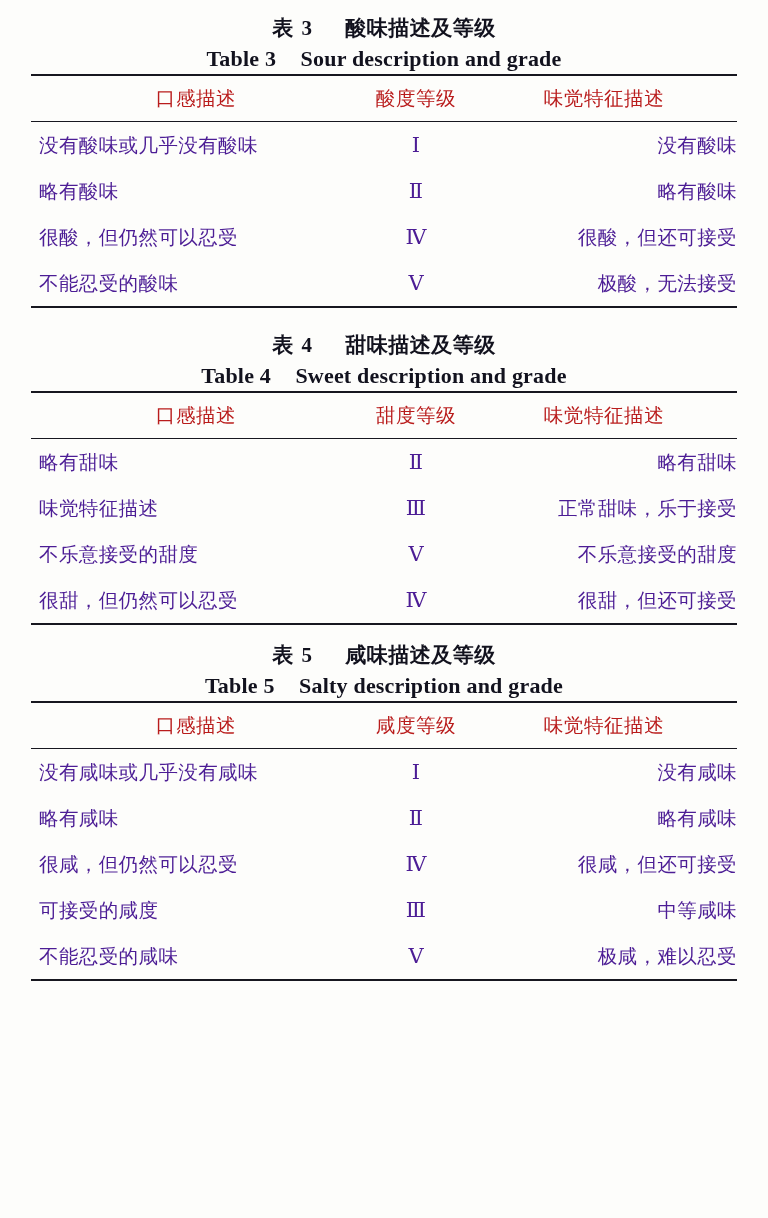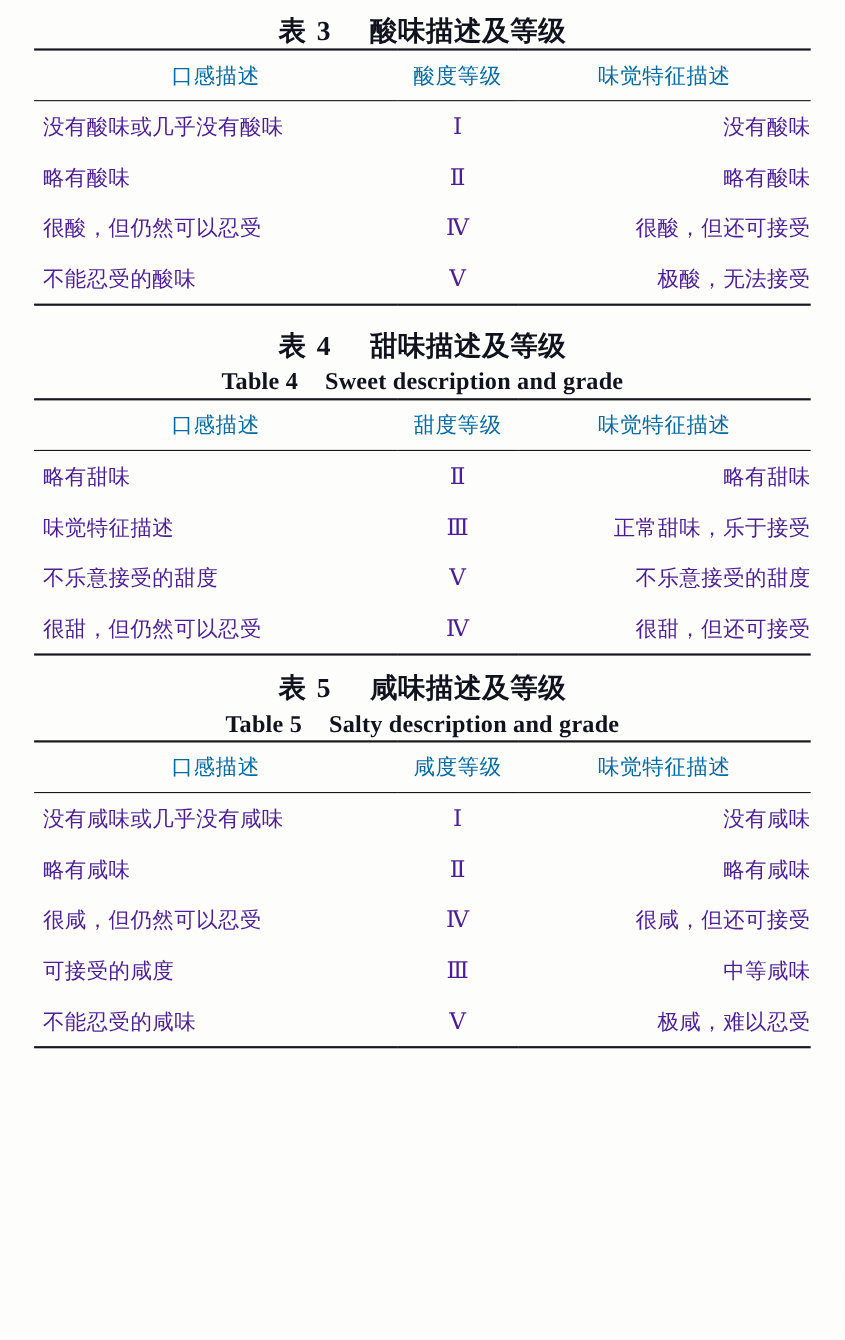--- a/index.html
+++ b/index.html
@@ -31,21 +31,21 @@
   }
 
   .cap {
     text-align: center;
     font-weight: bold;
     color: #12121e;
     letter-spacing: 0.5px;
   }
   .cap-cn {
     font-family: "DejaVu Sans", "Liberation Sans", sans-serif;
-    font-size: 25px;
+    font-size: 21px;
     line-height: 30px;
     font-weight: bold;
   }
   .cap-cn .num {
     font-family: "Liberation Serif", "DejaVu Serif", serif;
     font-weight: bold;
   }
   .cap-gap { display: inline-block; width: 17px; }
 
   .cap-en {
@@ -67,21 +67,21 @@
   table.grid .c1 { width: 330px; }
   table.grid .c2 { width: 110px; }
   table.grid .c3 { width: 266px; }
 
   table.grid thead th {
     border-top: 2.4px solid #17171f;
     border-bottom: 1.6px solid #17171f;
     font-weight: normal;
     font-family: "DejaVu Sans", "Liberation Sans", sans-serif;
     font-size: 19.5px;
-    color: #0369a1;
+    color: #b91c1c;
     height: 45px;
     vertical-align: middle;
     text-align: center;
     padding: 0;
     letter-spacing: 0.6px;
   }
 
   table.grid tbody td {
     border: none;
     padding: 0;
@@ -121,20 +121,26 @@
 
 <div class="page">
 
   <div class="table-block blk1">
     <div class="cap cap-cn">
       <span>表</span>
       <span class="num">3</span>
       <span class="cap-gap"></span>
       <span>酸味描述及等级</span>
     </div>
+    <div class="cap cap-en">
+      <span>Table</span>
+      <span>3</span>
+      <span class="gap2"></span>
+      <span>Sour description and grade</span>
+    </div>
     <table class="grid">
       <colgroup>
           <col class="c1">
           <col class="c2">
           <col class="c3">
         </colgroup>
       <thead>
         <tr>
           <th>口感描述</th>
           <th>酸度等级</th>

